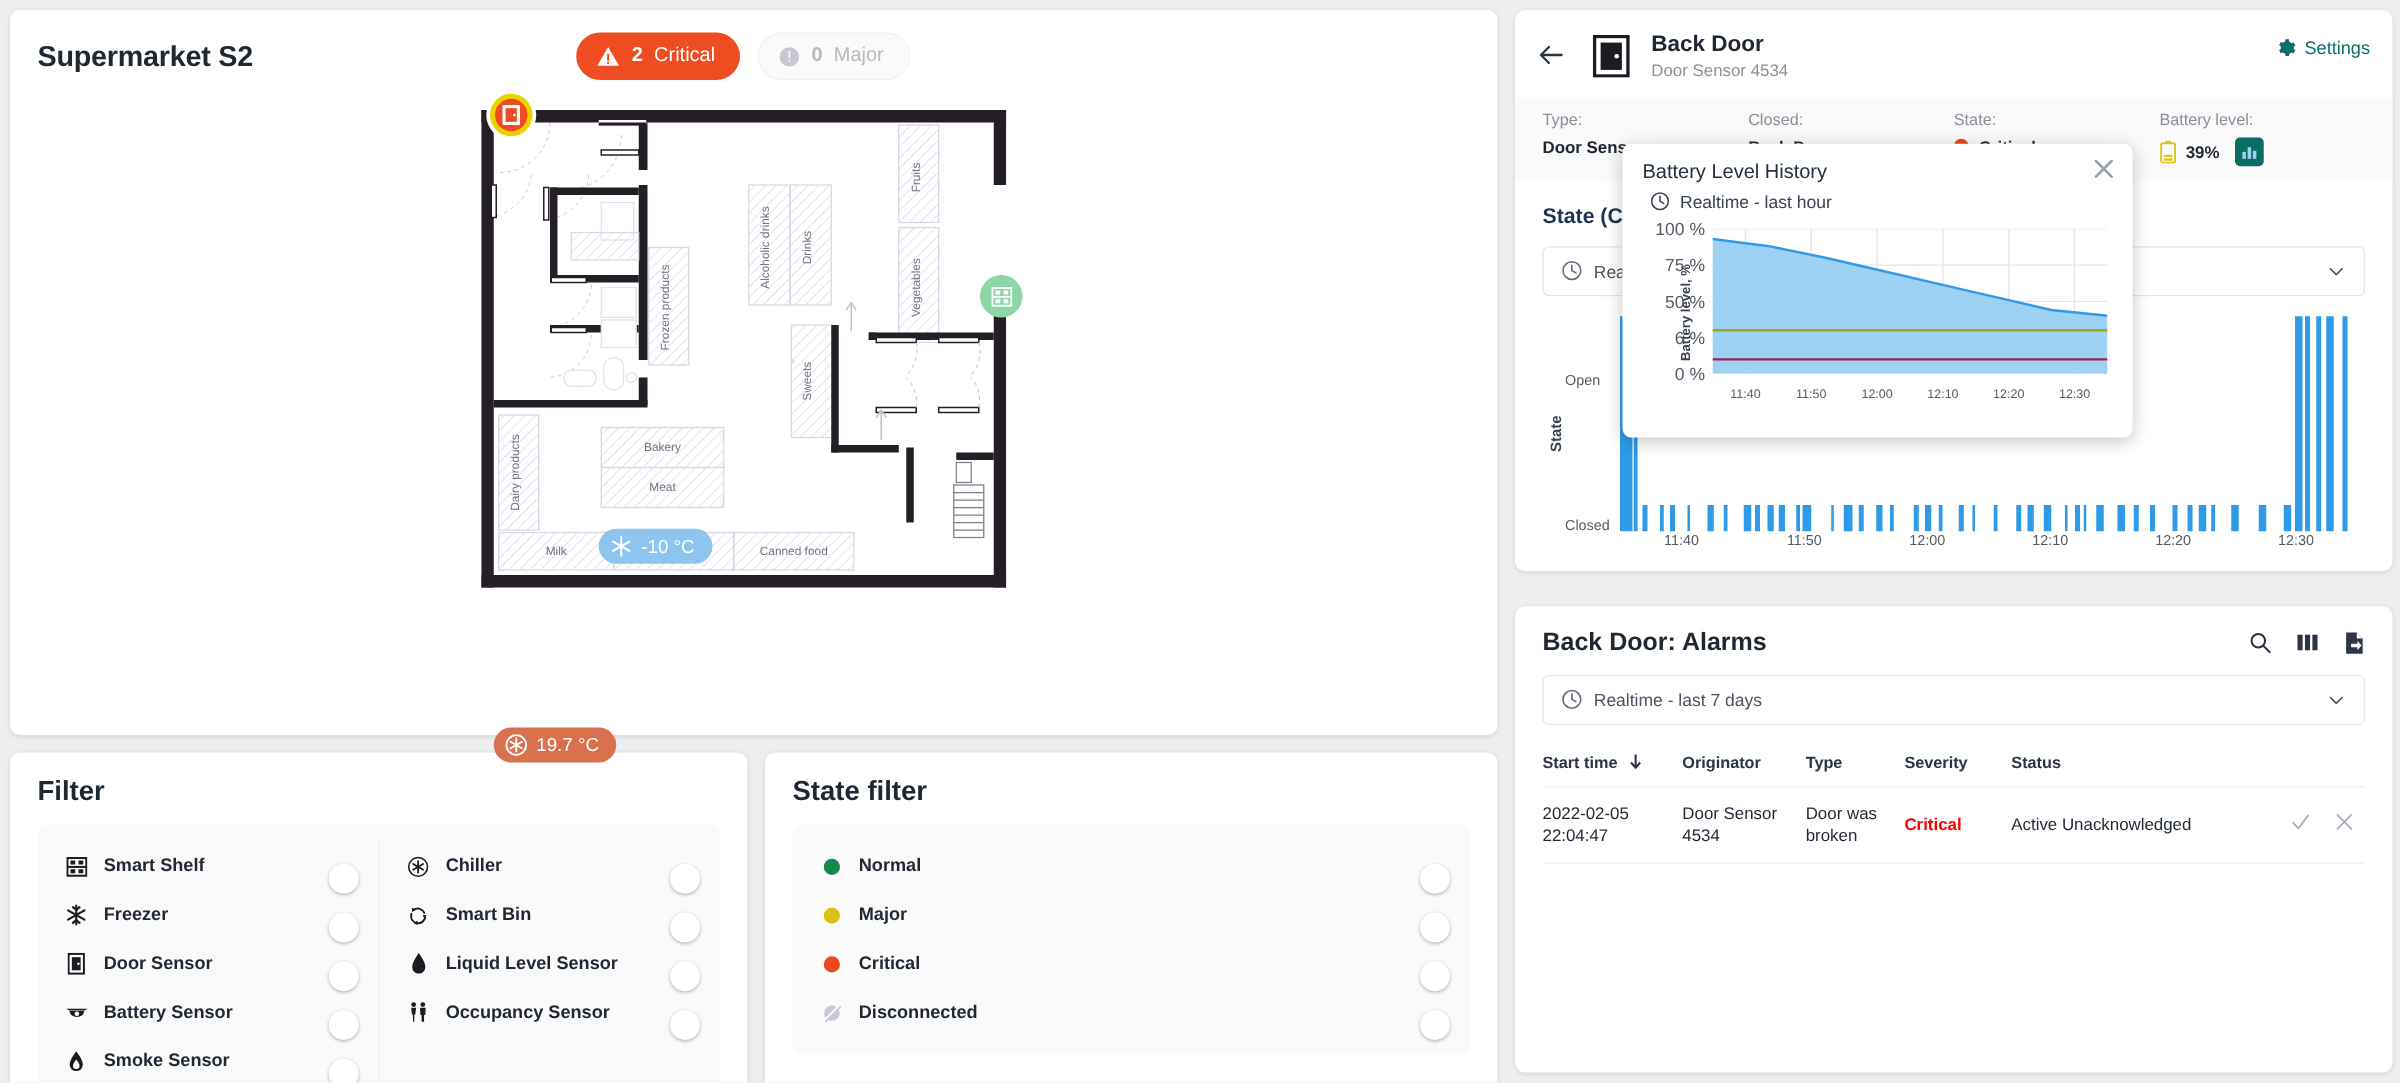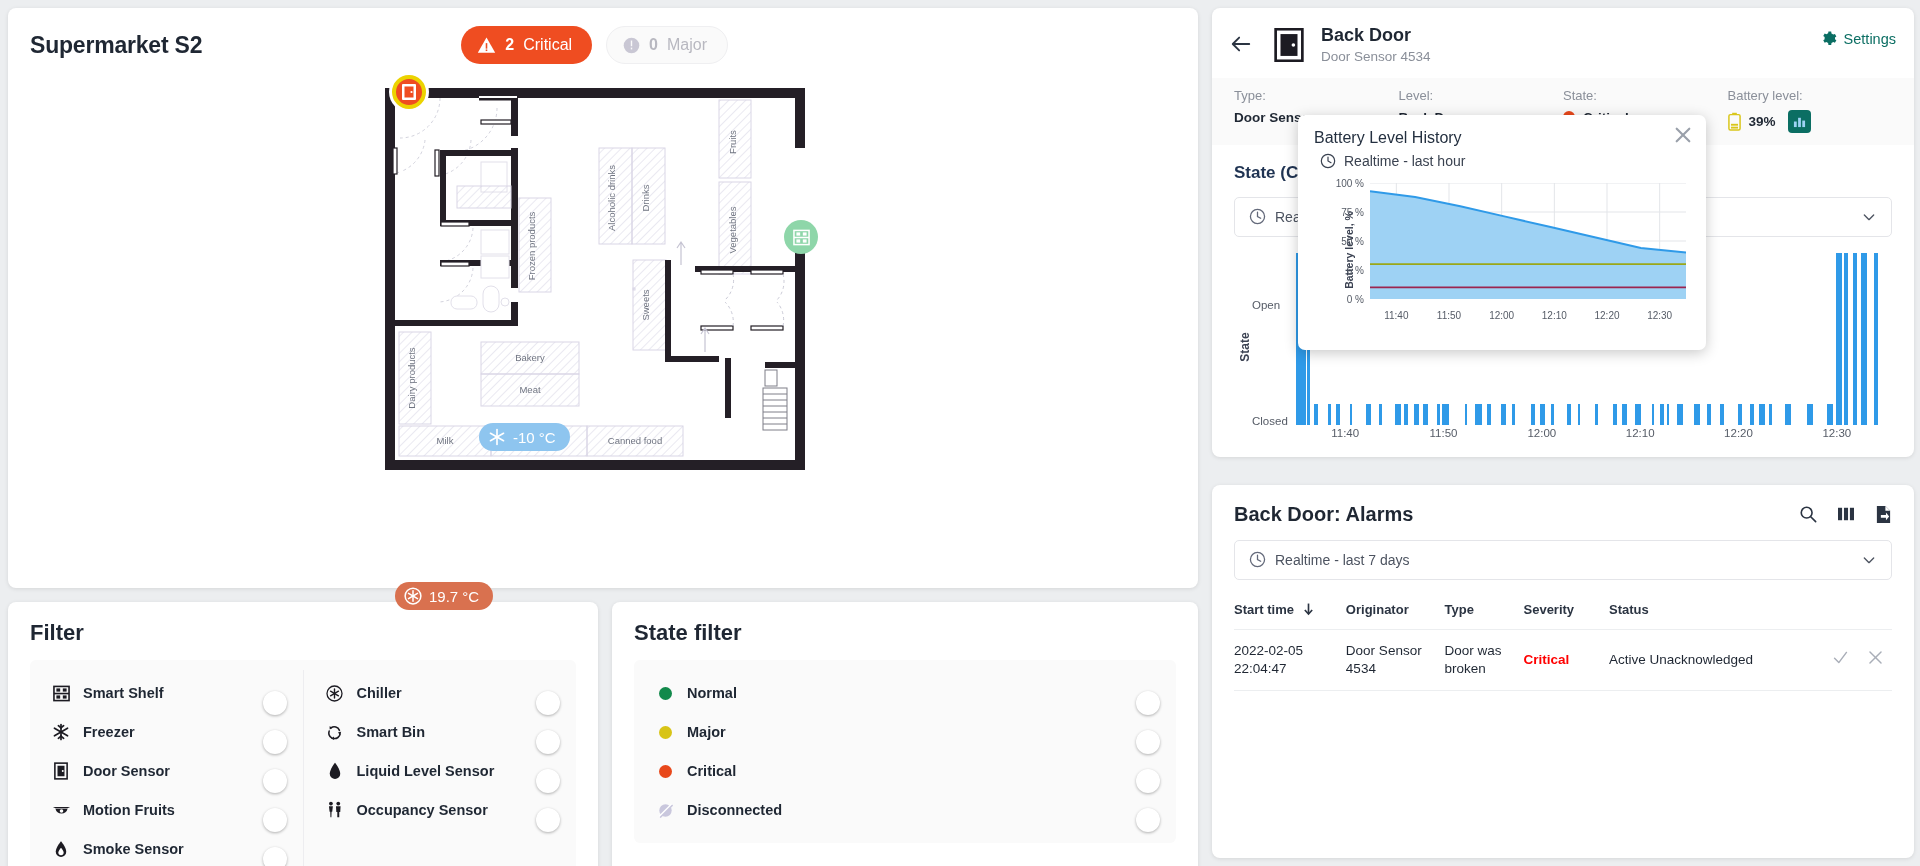--- a/index.html
+++ b/index.html
@@ -154,21 +154,21 @@
     background:#fff; border-radius:7px; box-shadow:0 3px 14px rgba(0,0,0,.22);
     padding:14px 16px 10px; z-index:40;
   }
   .popup-close {
     position:absolute; right:14px; top:11px; width:18px; height:18px; cursor:pointer;
   }
   .popup-title { font-size:16px; font-weight:500; color:#243040; }
   .popup-sub { display:flex; align-items:center; gap:8px; margin:6px 0 0 6px; font-size:14px; color:#3a4250; }
   .popup-sub .clk { width:16px; height:16px; display:block; }
   .bchart { position:relative; margin-top:10px; height:142px; }
-  .byt { position:absolute; font-size:10px; color:#555b66; right:calc(100% - 50px); transform:translateY(-50%); }
+  .byt { position:absolute; font-size:14px; color:#555b66; right:calc(100% - 50px); transform:translateY(-50%); }
   .bylab {
     position:absolute; left:-4px; top:50%; transform:translateY(-50%) rotate(-90deg);
     font-size:10.5px; font-weight:bold; color:#3b4252; white-space:nowrap;
   }
   .bplot { position:absolute; left:56px; right:4px; top:4px; bottom:22px; }
   .bxt { position:absolute; bottom:0; font-size:10px; color:#555b66; transform:translateX(-50%); }
 </style>
 </head>
 <body>
 
@@ -425,21 +425,21 @@
             </div>
 
             <div class="frow">
               <span class="ficon">
                 <svg width="19" height="15" viewBox="0 0 22 16">
                   <path d="M1 4 H21 L18 5.5 H4 Z" fill="#1c1b22"></path>
                   <path d="M4 6 A7.2 7.2 0 0 0 18 6 Z" fill="#1c1b22"></path>
                   <circle cx="11" cy="8.6" r="2.1" fill="#fff"></circle>
                 </svg>
               </span>
-              <span class="flabel">Motion Fruits</span>
+              <span class="flabel">Battery Sensor</span>
               <span class="tg"><span class="toggle"></span></span>
             </div>
 
             <div class="frow">
               <span class="ficon">
                 <svg width="14" height="18" viewBox="0 0 16 20">
                   <path d="M8 1 C8 1 14 8 14 13 A6 6 0 0 1 2 13 C2 8 8 1 8 1 Z" fill="#1c1b22"></path>
                   <path d="M8 8.5 C8 8.5 11 12 11 14 A3 3 0 0 1 5 14 C5 12 8 8.5 8 8.5 Z" fill="#fff"></path>
                 </svg>
               </span>
@@ -581,21 +581,21 @@
           <span>Settings</span>
         </div>
       </div>
 
       <div class="dev-props">
         <div class="prop">
           <div class="prop-k">Type:</div>
           <div class="prop-v">Door Sensor</div>
         </div>
         <div class="prop">
-          <div class="prop-k">Level:</div>
+          <div class="prop-k">Closed:</div>
           <div class="prop-v">Back Door</div>
         </div>
         <div class="prop">
           <div class="prop-k">State:</div>
           <div class="prop-v">
             <span class="sev-dot"></span>
             <span>Critical</span>
           </div>
         </div>
         <div class="prop">

